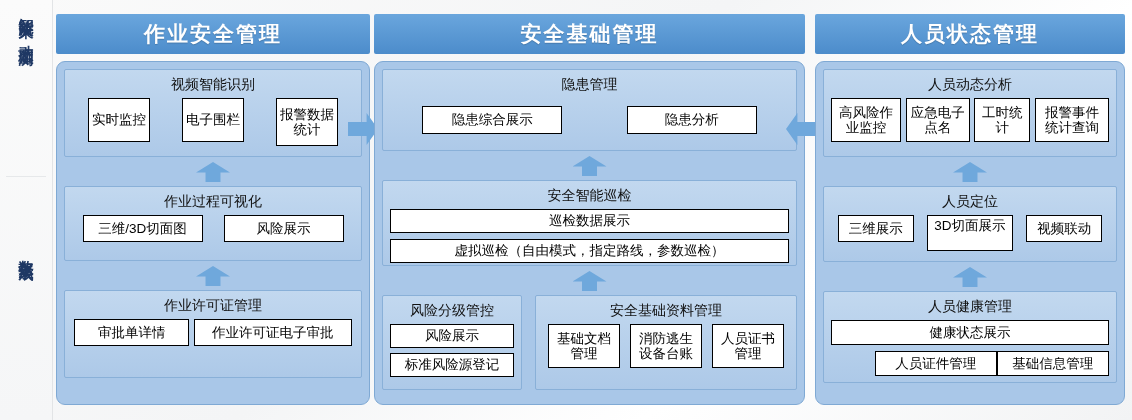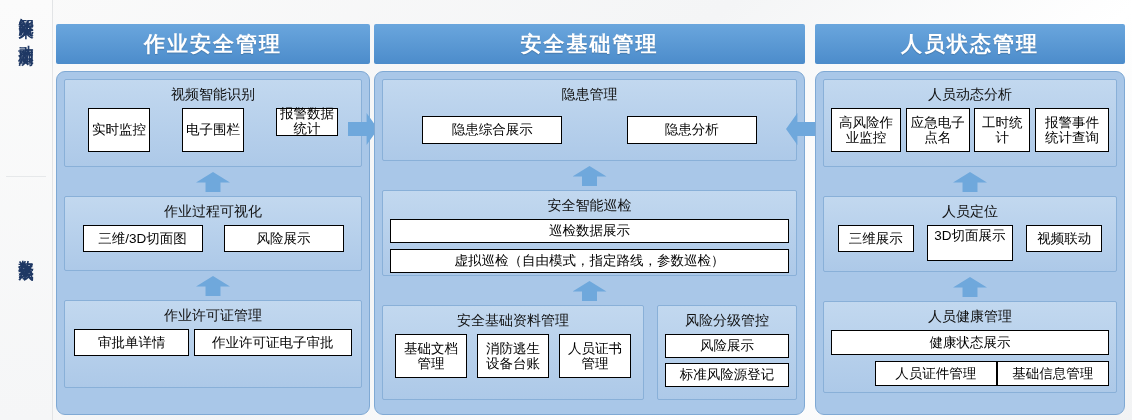--- a/index.html
+++ b/index.html
@@ -20,21 +20,21 @@
   .vtext{
     writing-mode:vertical-rl;text-orientation:upright;
     font-size:15px;font-weight:bold;color:#1f3864;letter-spacing:2px;
     line-height:1.05;text-align:center;white-space:pre;
   }
   #side-a{top:6px;}
   #side-b{top:248px;}
   .side-div{position:absolute;left:6px;top:176px;width:40px;height:1px;background:#e6e8ea;}
 
   
-  .col{position:absolute;top:24px;}
+  .col{position:absolute;top:14px;}
   .col-head{
     height:40px;border-radius:2px;
     background:linear-gradient(180deg,#6aa6dd 0%,#4c8ccb 100%);
     color:#ffffff;font-size:21px;font-weight:bold;letter-spacing:2px;
     display:flex;align-items:center;justify-content:center;
     text-shadow:0 1px 1px rgba(0,0,0,.18);
   }
   .col-body{
     margin-top:7px;
     background:#a9c7e8;
@@ -106,21 +106,21 @@
 
   <div class="col" style="left:56px;width:314px;">
     <div class="col-head">作业安全管理</div>
     <div class="col-body" style="height:344px;">
 
       <div class="grp" style="height:88px;">
         <div class="grp-title">视频智能识别</div>
         <div class="row sa">
           <div class="box" style="width:62px;height:44px;">实时监控</div>
           <div class="box" style="width:62px;height:44px;">电子围栏</div>
-          <div class="box" style="width:62px;height:28px;font-family:Liberation Mono, monospace;">报警数据统计</div>
+          <div class="box" style="width:62px;height:48px;">报警数据统计</div>
         </div>
       </div>
 
       <div class="arrow-up"></div>
 
       <div class="grp" style="height:75px;">
         <div class="grp-title">作业过程可视化</div>
         <div class="row sa">
           <div class="box one" style="width:120px;height:27px;">三维/3D切面图</div>
           <div class="box one" style="width:120px;height:27px;">风险展示</div>
@@ -158,35 +158,35 @@
 
       <div class="grp" style="height:86px;">
         <div class="grp-title">安全智能巡检</div>
         <div class="box one" style="width:100%;height:24px;margin-bottom:6px;">巡检数据展示</div>
         <div class="box one" style="width:100%;height:24px;">虚拟巡检（自由模式，指定路线，参数巡检）</div>
       </div>
 
       <div class="arrow-up"></div>
 
       <div style="display:flex;justify-content:space-between;">
+
+        <div class="grp" style="width:140px;height:95px;">
+          <div class="grp-title">风险分级管控</div>
+          <div class="box one" style="width:100%;height:24px;margin-bottom:5px;">风险展示</div>
+          <div class="box one" style="width:100%;height:24px;">标准风险源登记</div>
+        </div>
 
         <div class="grp" style="width:262px;height:95px;">
           <div class="grp-title">安全基础资料管理</div>
           <div class="row sa">
             <div class="box" style="width:72px;height:44px;">基础文档管理</div>
             <div class="box" style="width:72px;height:44px;">消防逃生设备台账</div>
             <div class="box" style="width:72px;height:44px;">人员证书管理</div>
           </div>
         </div>
-
-        <div class="grp" style="width:140px;height:95px;">
-          <div class="grp-title">风险分级管控</div>
-          <div class="box one" style="width:100%;height:24px;margin-bottom:5px;">风险展示</div>
-          <div class="box one" style="width:100%;height:24px;">标准风险源登记</div>
-        </div>
       </div>
 
     </div>
   </div>
 
   <div class="arrow-h arrow-left" style="left:786px;top:113px;"></div>
 
   <div class="col" style="left:815px;width:310px;">
     <div class="col-head">人员状态管理</div>
     <div class="col-body" style="height:344px;">

